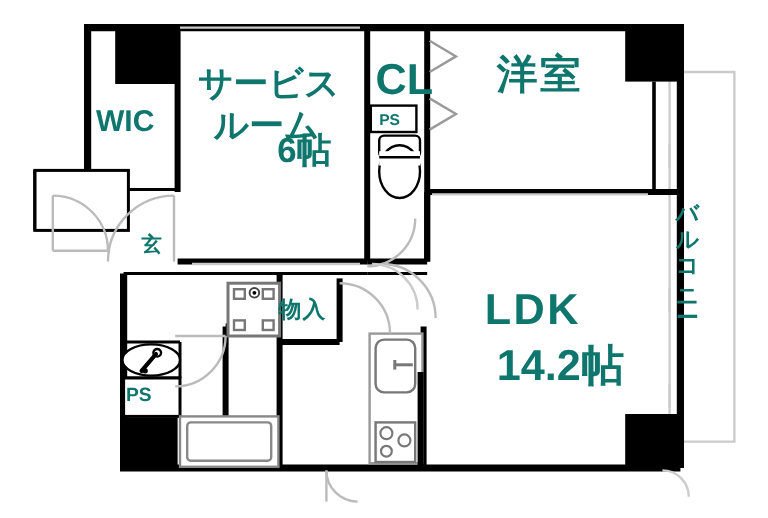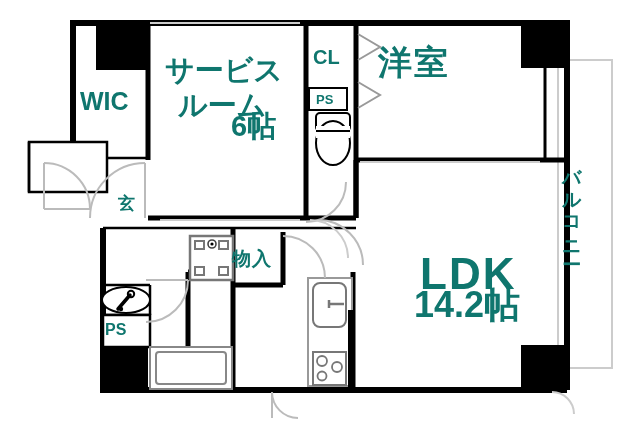--- a/index.html
+++ b/index.html
@@ -33,26 +33,26 @@
     font-weight: bold;
     line-height: 1.04;
     white-space: pre;
     text-align: center;
     letter-spacing: 0px;
   }
   .lbl-wic      { left: 80px;  top: 88px;  font-size: 25px; }
   .lbl-service  { left: 165px; top: 55px;  font-size: 29px; text-align: center; }
   .lbl-service2 { left: 178px; top: 90px;  font-size: 29px; text-align: right; }
   .lbl-service3 { left: 196px; top: 111px; font-size: 29px; margin-left: 35px; }
-  .lbl-cl       { left: 313px; top: 47px;  font-size: 20px; }
+  .lbl-cl       { left: 313px; top: 47px;  font-size: 36px; }
   .lbl-ps-top   { left: 316px; top: 93px;  font-size: 13px; font-weight: bold; }
   .lbl-ps-bot   { left: 105px; top: 322px; font-size: 16px; font-weight: bold; }
-  .lbl-youshitsu{ left: 378px; top: 45px;  font-size: 34px; letter-spacing: 2px; }
+  .lbl-youshitsu{ left: 414px; top: 45px;  font-size: 34px; letter-spacing: 2px; }
   .lbl-youshitsu2{left: 390px; top: 89px;  font-size: 34px; }
-  .lbl-ldk      { left: 420px; top: 239px; font-size: 44px; letter-spacing: 2px; margin-top: 12px; }
+  .lbl-ldk      { left: 404px; top: 239px; font-size: 36px; letter-spacing: 2px; }
   .lbl-ldk2     { left: 390px; top: 286px; font-size: 36px; margin-left: 24px; }
   .lbl-genkan   { left: 118px; top: 195px; font-size: 17px; }
   .lbl-monoire  { left: 232px; top: 249px; font-size: 19px; letter-spacing: 1px;}
   .lbl-balcony  {
     left: 562px; top: 155px;
     font-size: 19px;
     writing-mode: vertical-rl;
     text-orientation: upright;
     letter-spacing: 3px;
     font-weight: bold;

